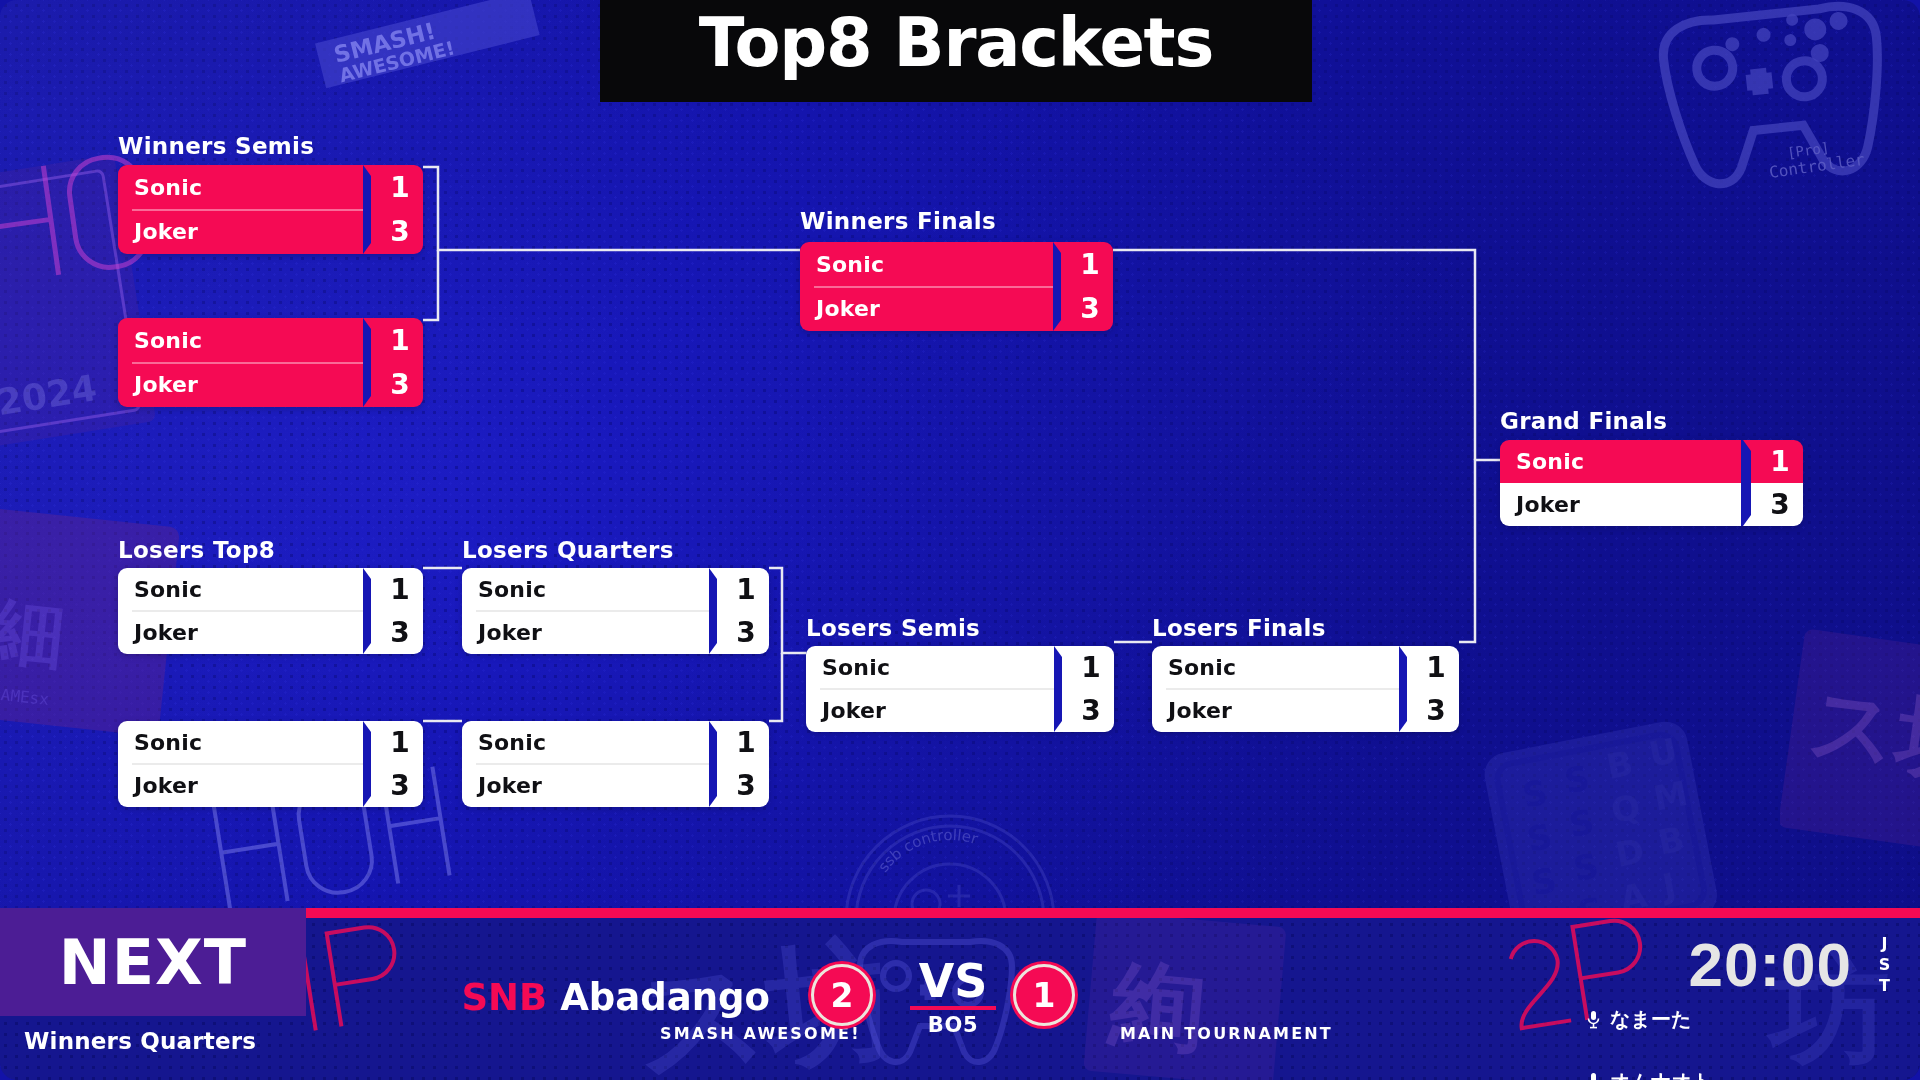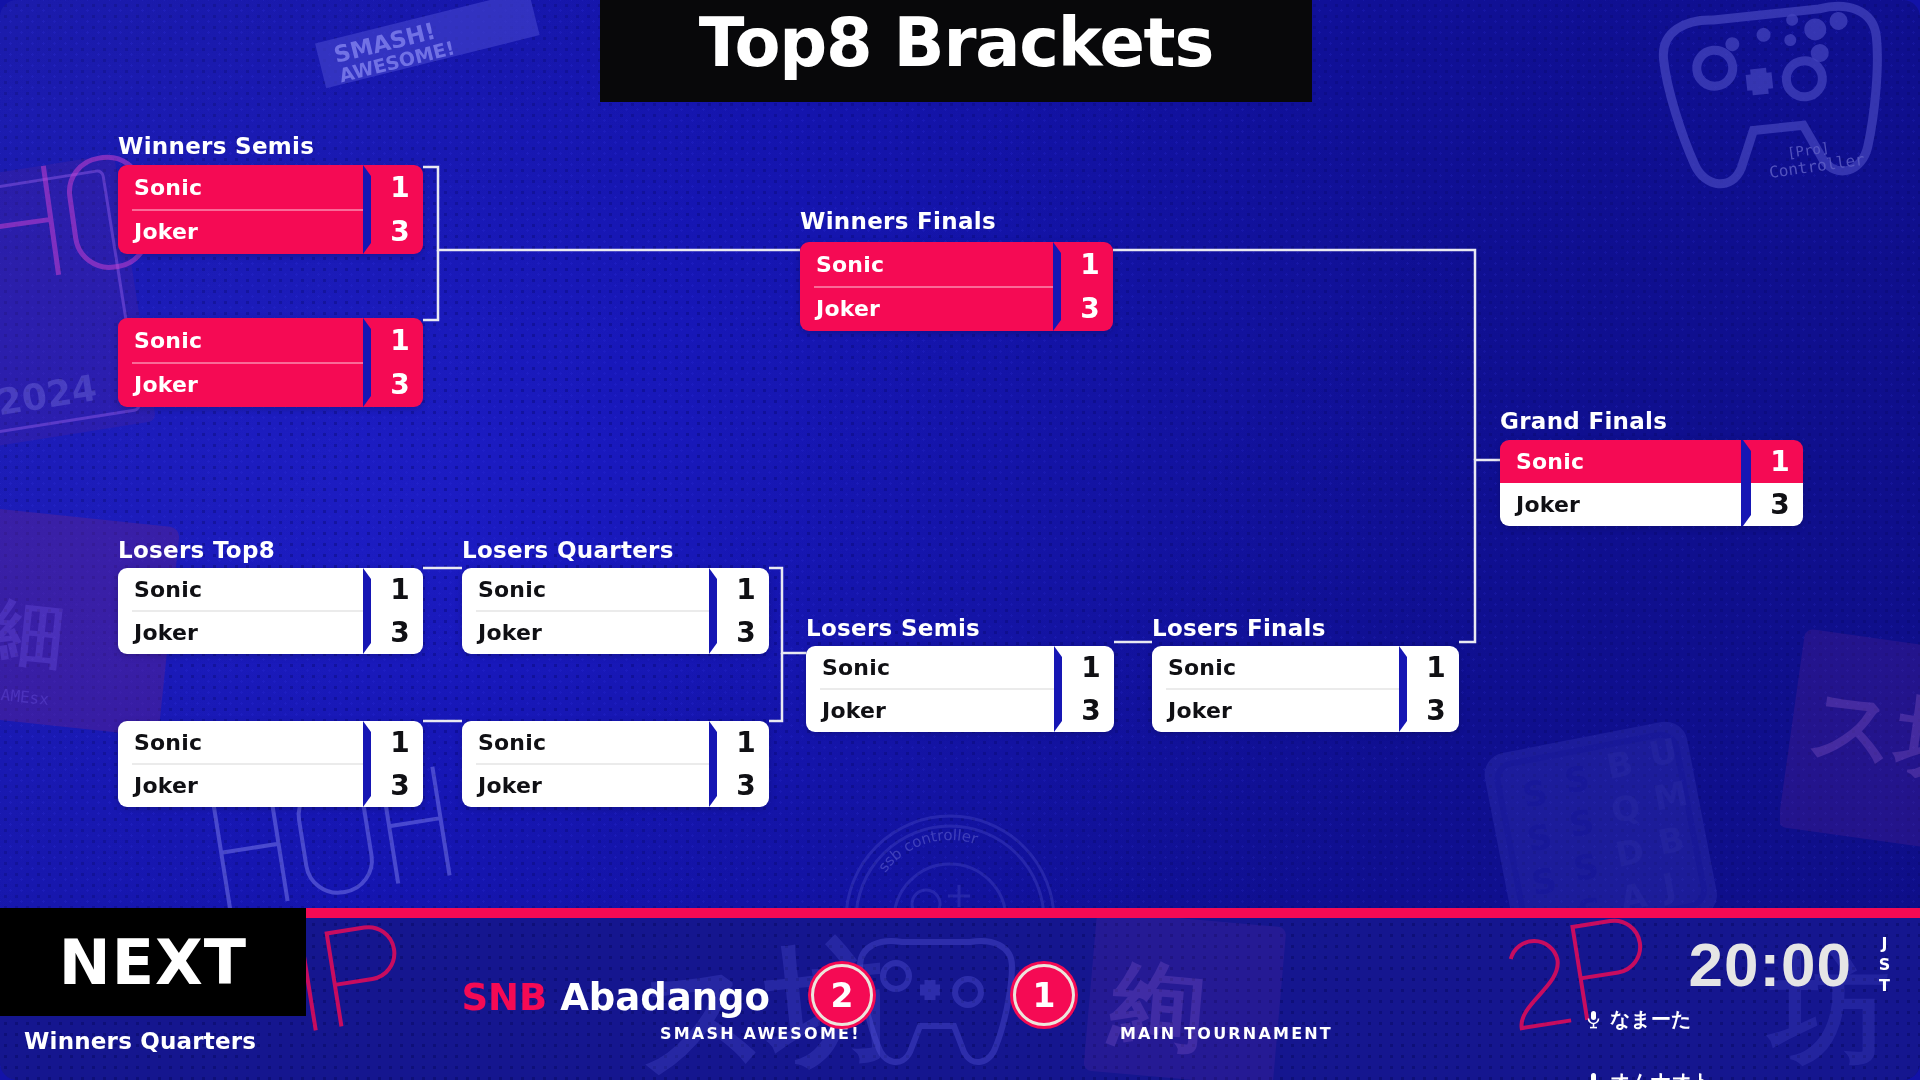--- a/index.html
+++ b/index.html
@@ -144,21 +144,21 @@
     background-image:radial-gradient(#0a0a6b 1.6px, transparent 1.7px);
     background-size:11px 11px;
     opacity:.6;
   }
   .bb-stripe{
     position:absolute; left:0; top:0; width:1920px; height:10px;
     background:#f50a54;
   }
   .next-block{
     position:absolute; left:0; top:0; width:306px; height:108px;
-    background:#000000;
+    background:#4c1d95;
     display:flex; align-items:center; justify-content:center;
     z-index:4;
   }
   .next-block span{
     color:#fff; font-size:62px; font-weight:700; letter-spacing:1px;
     font-family:"DejaVu Sans", sans-serif;
   }
   .next-sub{
     position:absolute; left:24px; top:120px;
     color:#fff; font-size:23px; font-weight:700; letter-spacing:.2px;
@@ -645,20 +645,25 @@
 
     <div class="vs-area">
 
       <div class="p-name p1name">
         <span class="p-tag">SNB</span><span>Abadango</span>
       </div>
       <div class="p-sub p1sub">SMASH AWESOME!</div>
 
       <div class="score-circle sc1">2</div>
 
+      <div class="vs-wrap">
+        <div class="vs">VS</div>
+        <div class="vsrule"></div>
+        <div class="bo">BO5</div>
+      </div>
 
       <div class="score-circle sc2">1</div>
 
       <div class="p-sub p2sub">MAIN TOURNAMENT</div>
     </div>
 
     <div class="clock-area">
       <div class="clock">20:00</div>
       <div class="tz">JST</div>
 

